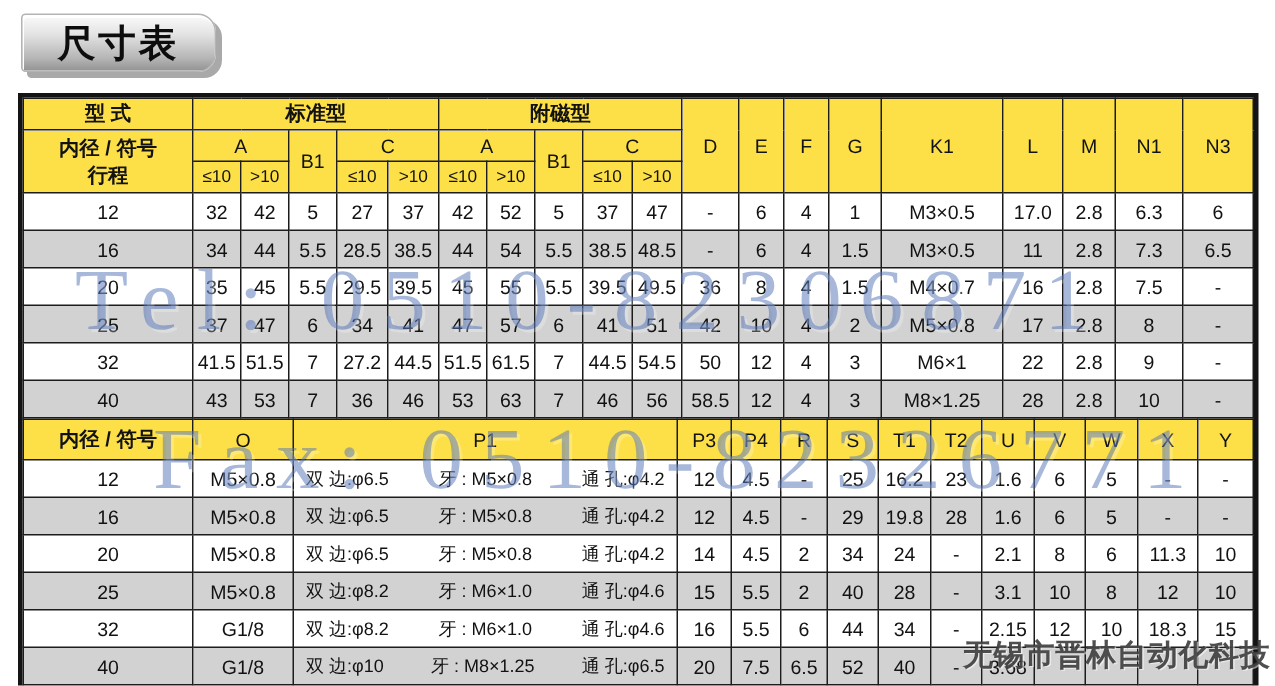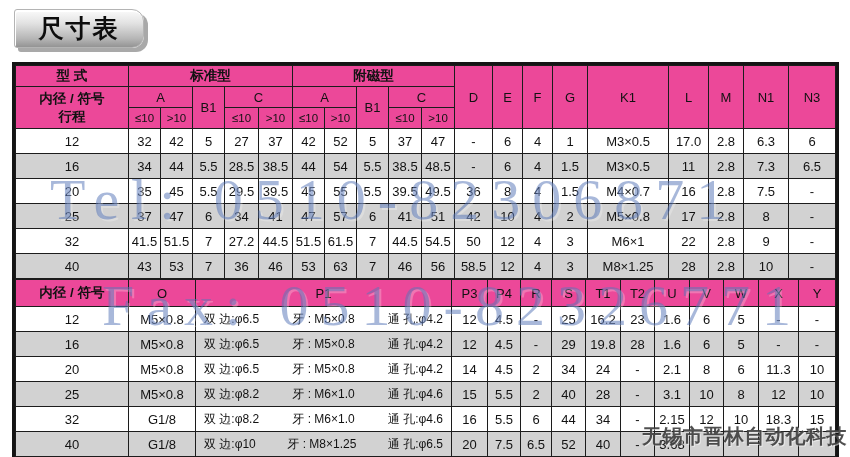--- a/index.html
+++ b/index.html
@@ -7,21 +7,21 @@
   .banner{position:absolute;left:14px;top:9px;width:128px;height:37px;
     background:linear-gradient(180deg,#fbfbfb 0%,#e3e3e3 35%,#b5b5b5 78%,#949494 100%);
     border:1px solid #b4b4b4;border-radius:3px 12px 12px 3px;
     box-shadow:4px 4px 0 #a9a9a9,inset 1px 2px 0 #ffffff;
     display:flex;align-items:center;justify-content:center;
     font-size:25px;font-weight:bold;color:#0d0d0d;letter-spacing:2px}
   .tblwrap{position:absolute;left:12px;top:62px;border:3px solid #141414;background:#fff}
   table{border-collapse:collapse;table-layout:fixed;width:820px}
   th,td{border:1px solid #1c1c1c;text-align:center;vertical-align:middle;padding:0;
     font-size:13px;color:#121212;overflow:hidden;white-space:nowrap}
-  th{background:#ec4899;font-weight:normal;height:20px}
+  th{background:#fde047;font-weight:normal;height:20px}
   .cn{font-weight:bold;font-size:13.5px}
   .t1 tbody td,.t2 tbody td{height:24px}
   .t2 thead th{height:26px}
   tr.g td{background:#d2d2d2}
   .small{font-size:11.5px}
   .p1w{display:flex;justify-content:space-between;align-items:flex-start;padding:0 8px;font-size:12px}
   .wm{position:absolute;font-family:"Liberation Serif",serif;font-weight:normal;
     color:rgba(88,118,184,0.52);font-size:58px;letter-spacing:12px;white-space:nowrap;
     text-shadow:2px 2px 0 rgba(255,255,255,0.25);pointer-events:none}
   .wm-tel{left:50px;top:166px}

